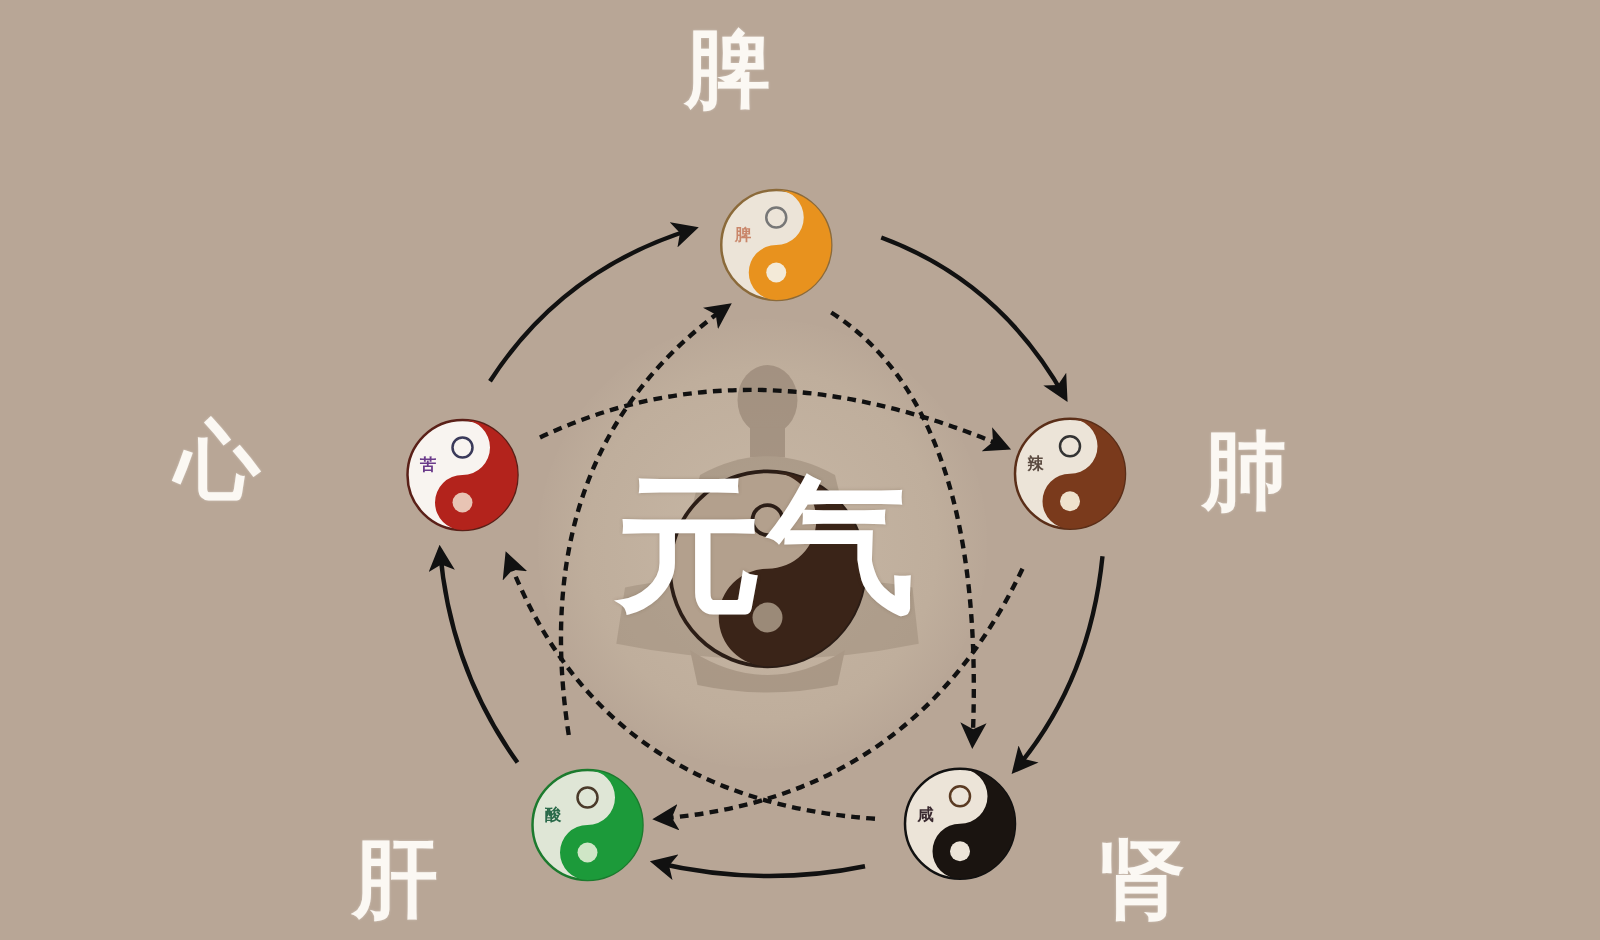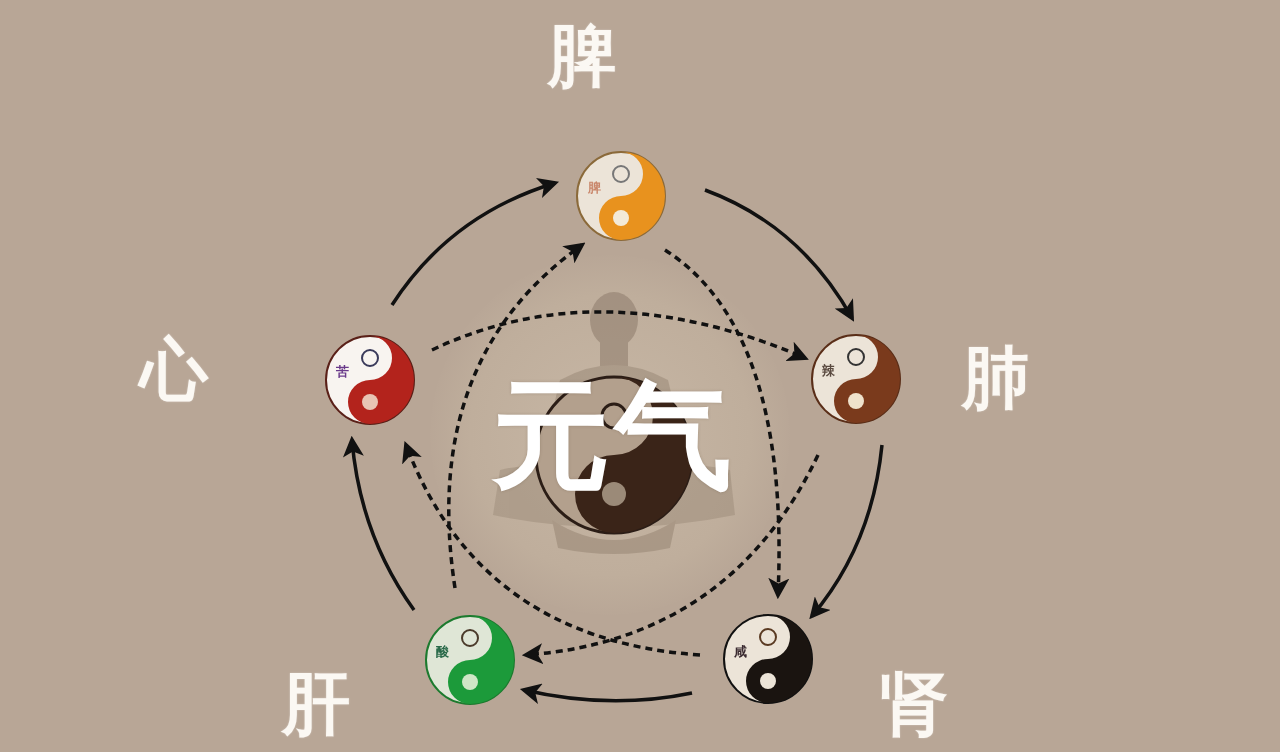--- a/index.html
+++ b/index.html
@@ -21,21 +21,21 @@
       font-family: "DejaVu Sans", sans-serif;
       font-weight: bold;
       font-size: 68px;
       line-height: 1;
       text-shadow: 0 0 2px rgba(255,255,255,0.4);
     }
     .center-label {
       position: absolute;
       left: 492px; top: 378px;
       color: #ffffff;
-      font-family: Liberation Serif, serif;
+      font-family: Liberation Sans, sans-serif;
       font-weight: bold;
       font-size: 118px;
       line-height: 1;
       letter-spacing: 4px;
       text-shadow: 0 0 3px rgba(80,60,40,0.25);
       text-align: center;
     }
     svg { position: absolute; left: 0; top: 0; }
   </style>
 </head>

